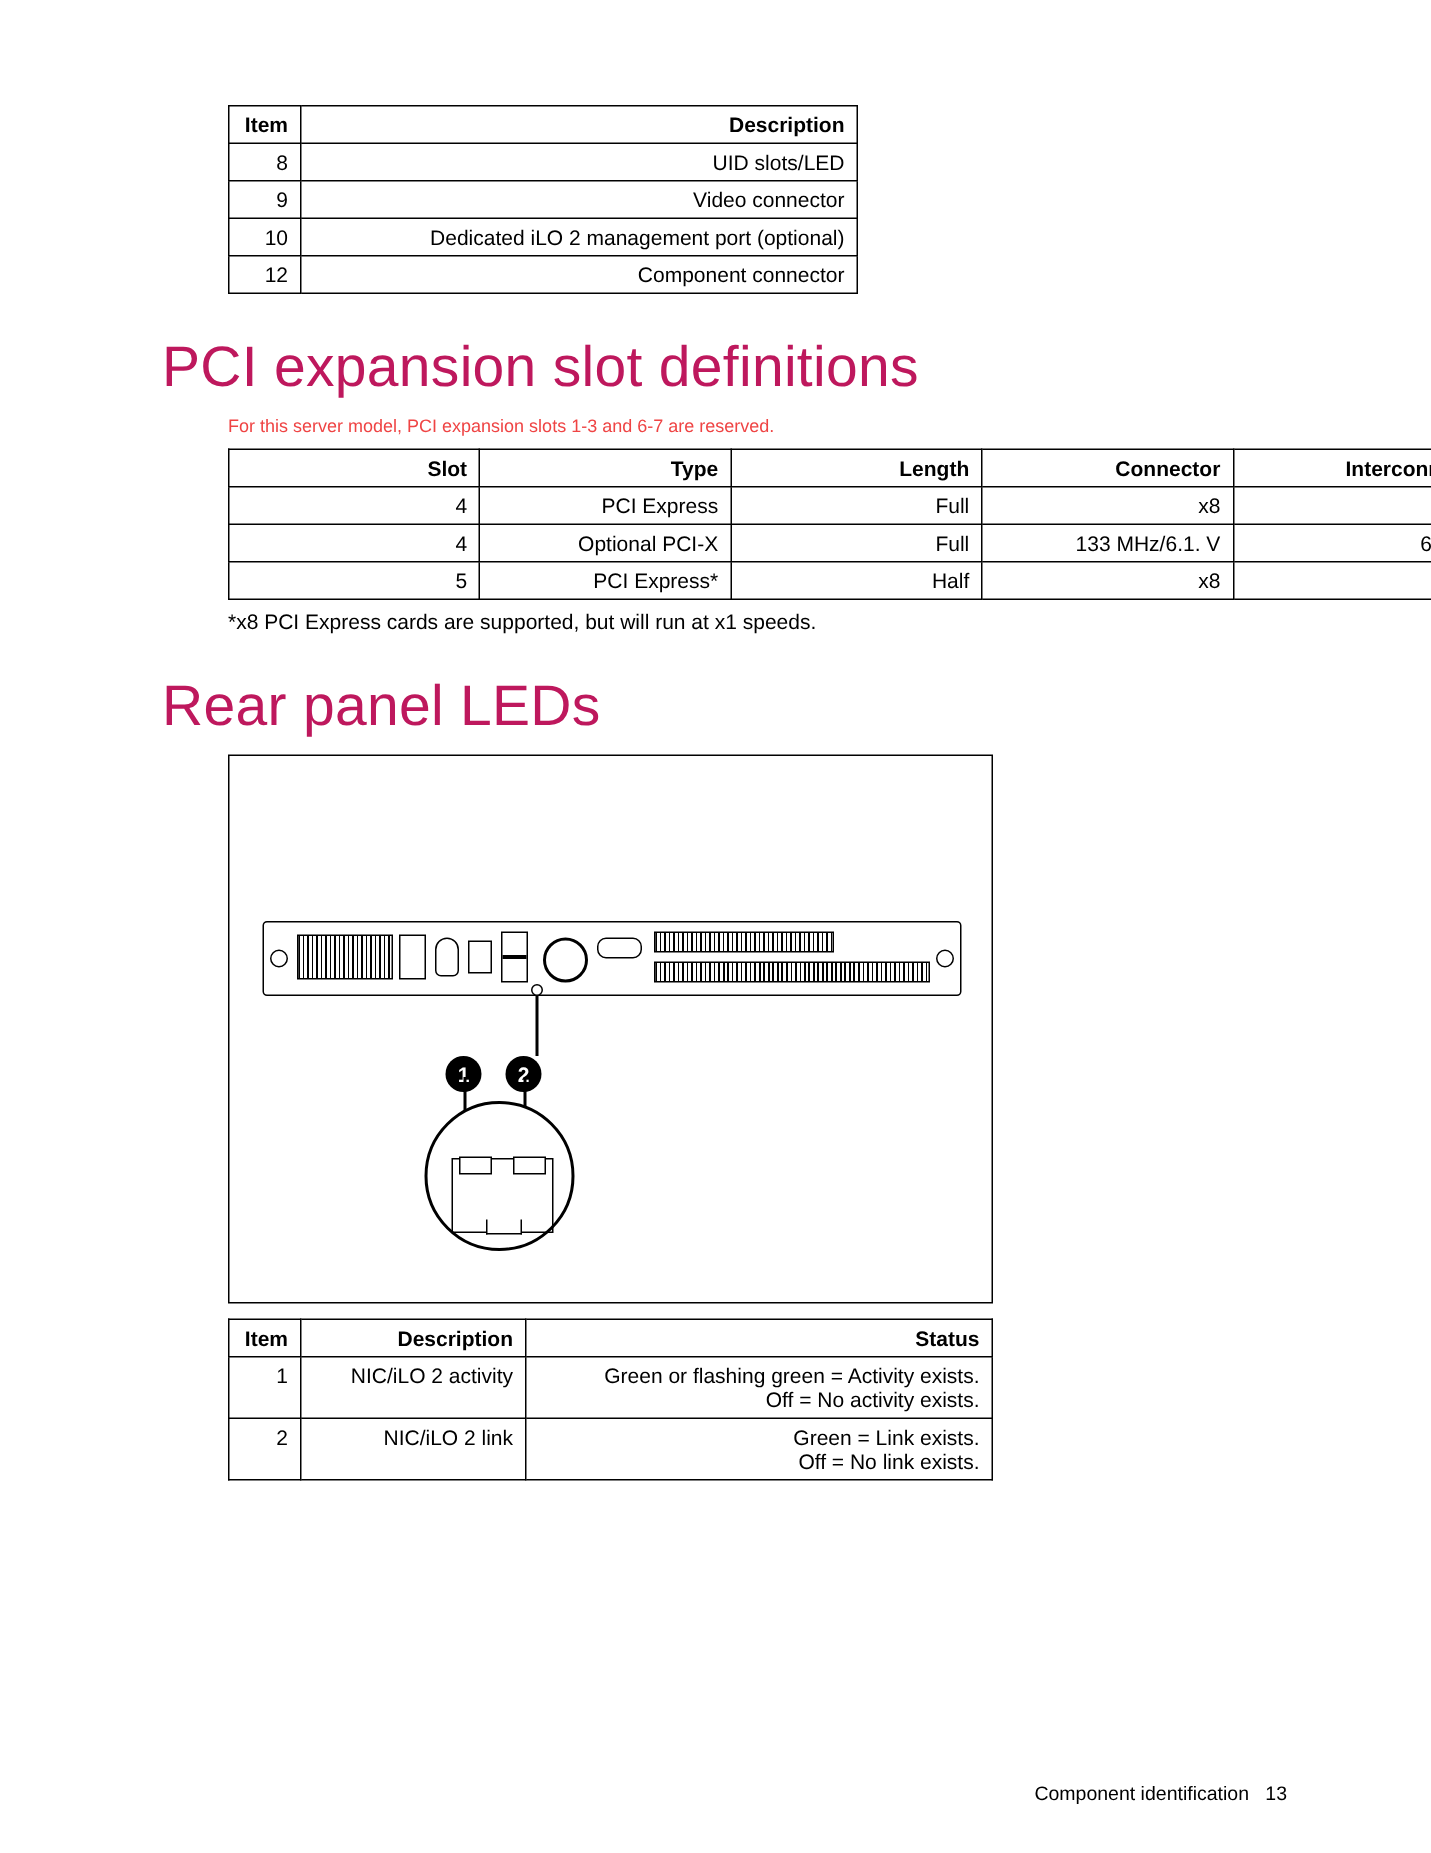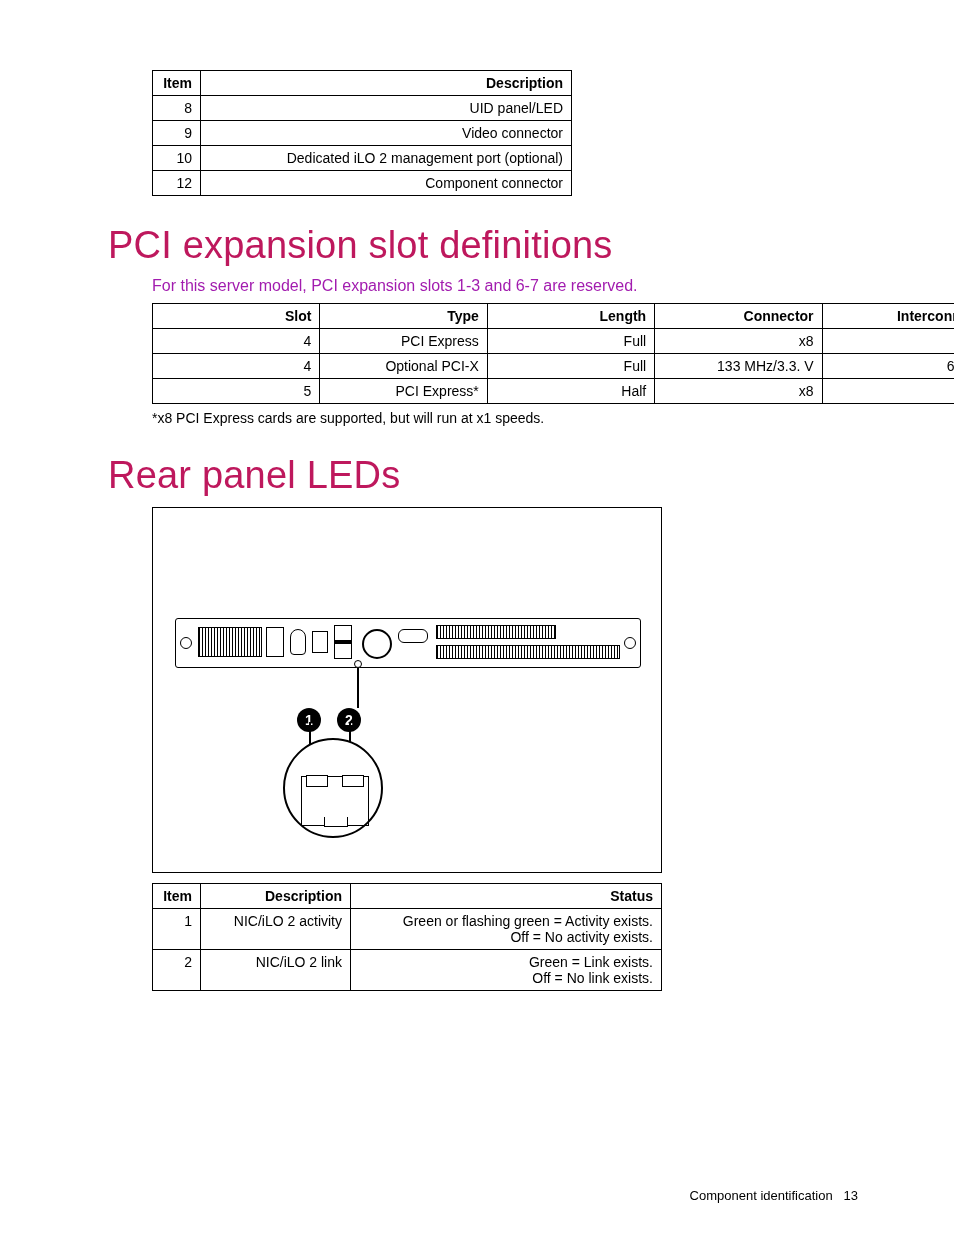--- a/index.html
+++ b/index.html
@@ -17,23 +17,23 @@
     padding: 70px 108px 0 108px;
   }
   h1.section-heading {
     font-weight: 300;
     font-size: 38px;
     color: #be185d;
     margin: 28px 0 10px 0;
     letter-spacing: 0.2px;
   }
   .intro {
-    font-size: 16px;
+    font-size: 12px;
     margin: 0 0 8px 44px;
-    color: #a21caf;
+    color: #ef4444;
   }
   table {
     border-collapse: collapse;
     font-size: 14px;
   }
   th, td {
     border: 1px solid #000;
     padding: 4px 8px;
     text-align: right;
     vertical-align: top;
@@ -203,21 +203,21 @@
       </colgroup>
   <thead>
         <tr>
     <th>Item</th>
     <th>Description</th>
   </tr>
       </thead>
   <tbody>
     <tr>
           <td>8</td>
-          <td>UID panel/LED</td>
+          <td>UID slots/LED</td>
         </tr>
     <tr>
           <td>9</td>
           <td>Video connector</td>
         </tr>
     <tr>
           <td>10</td>
           <td>Dedicated iLO 2 management port (optional)</td>
         </tr>
     <tr>
@@ -252,21 +252,21 @@
       <td>4</td>
       <td>PCI Express</td>
       <td>Full</td>
       <td>x8</td>
       <td>x8</td>
     </tr>
     <tr>
       <td>4</td>
       <td>Optional PCI-X</td>
       <td>Full</td>
-      <td>133 MHz/3.3. V</td>
+      <td>133 MHz/6.1. V</td>
       <td>64 bit</td>
     </tr>
     <tr>
       <td>5</td>
       <td>PCI Express*</td>
       <td>Half</td>
       <td>x8</td>
       <td>x1</td>
     </tr>
   </tbody>

